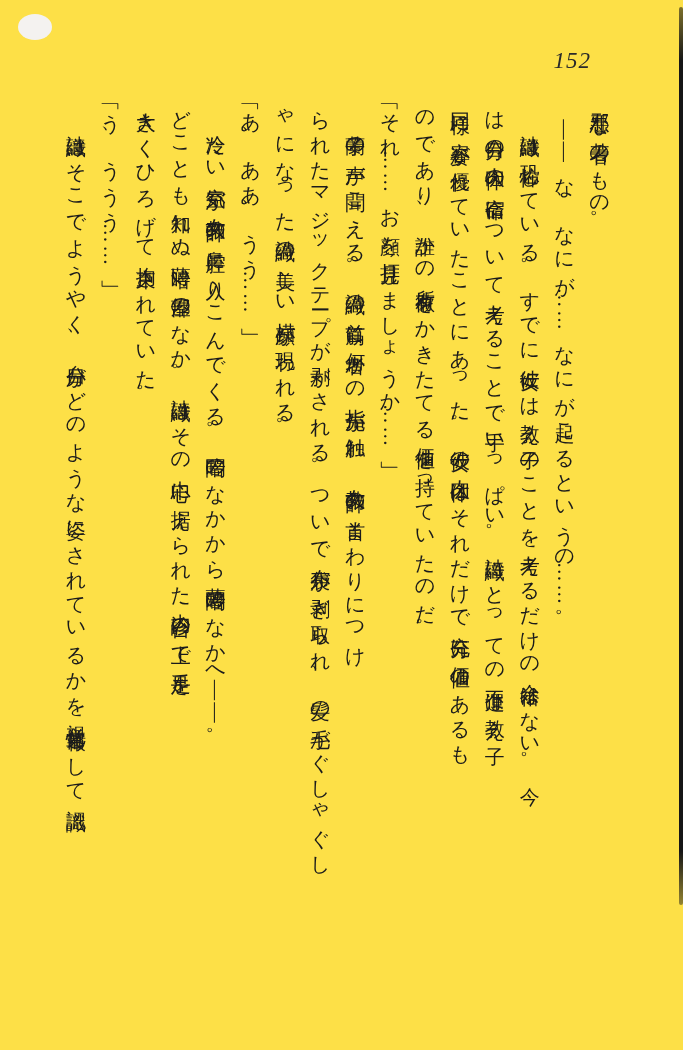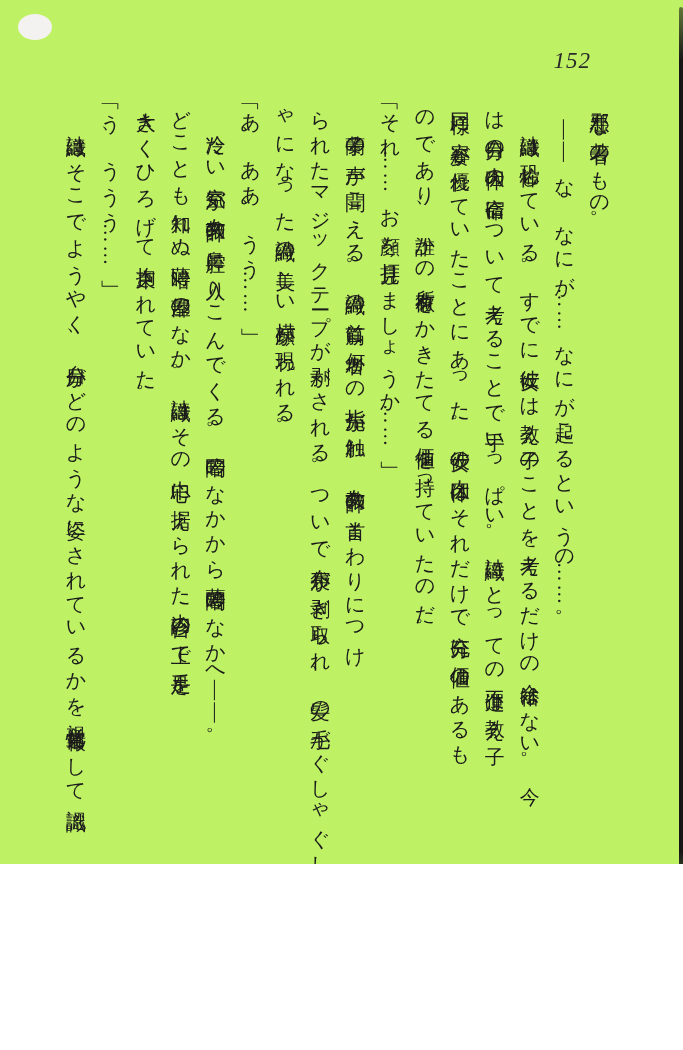--- a/index.html
+++ b/index.html
@@ -3,22 +3,22 @@
 <meta charset="utf-8">
 <style>
   html, body {
     margin: 0;
     padding: 0;
     background: #ffffff;
   }
   .page {
     position: relative;
     width: 683px;
-    height: 864px;
-    background: #bef264;
+    height: 1050px;
+    background: #fde047;
     overflow: hidden;
     font-family: "Liberation Serif", "DejaVu Serif", serif;
   }
   .page-number {
     position: absolute;
     top: 48px;
     right: 92px;
     font-size: 23px;
     font-style: italic;
     color: #2a2a2a;

